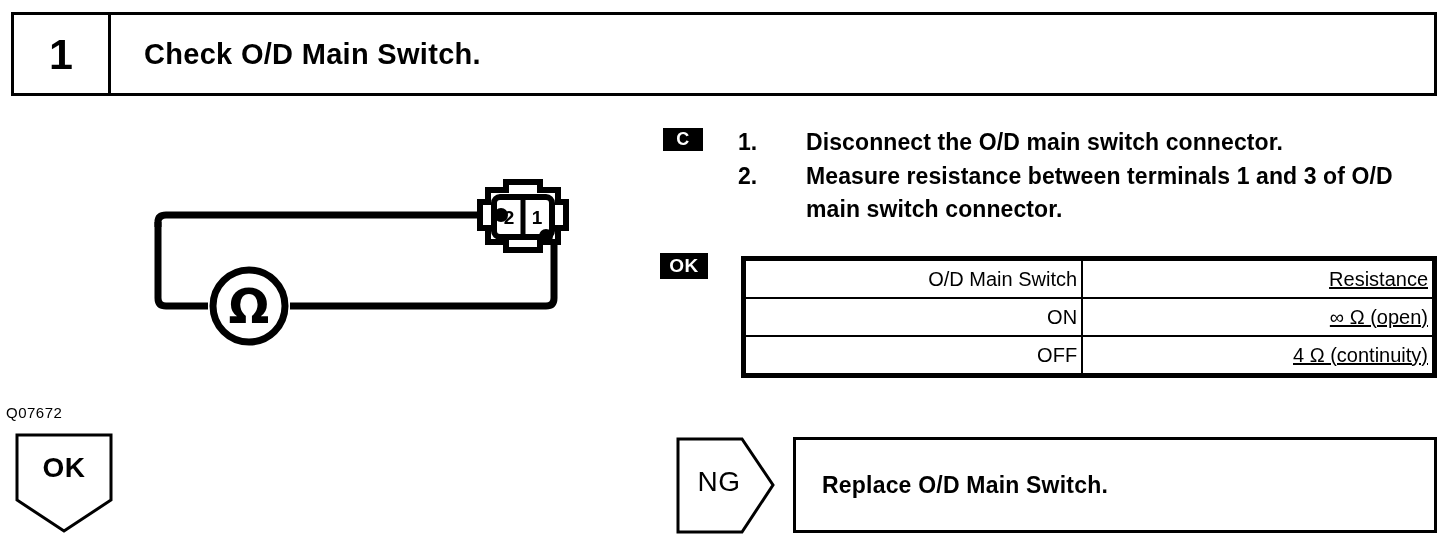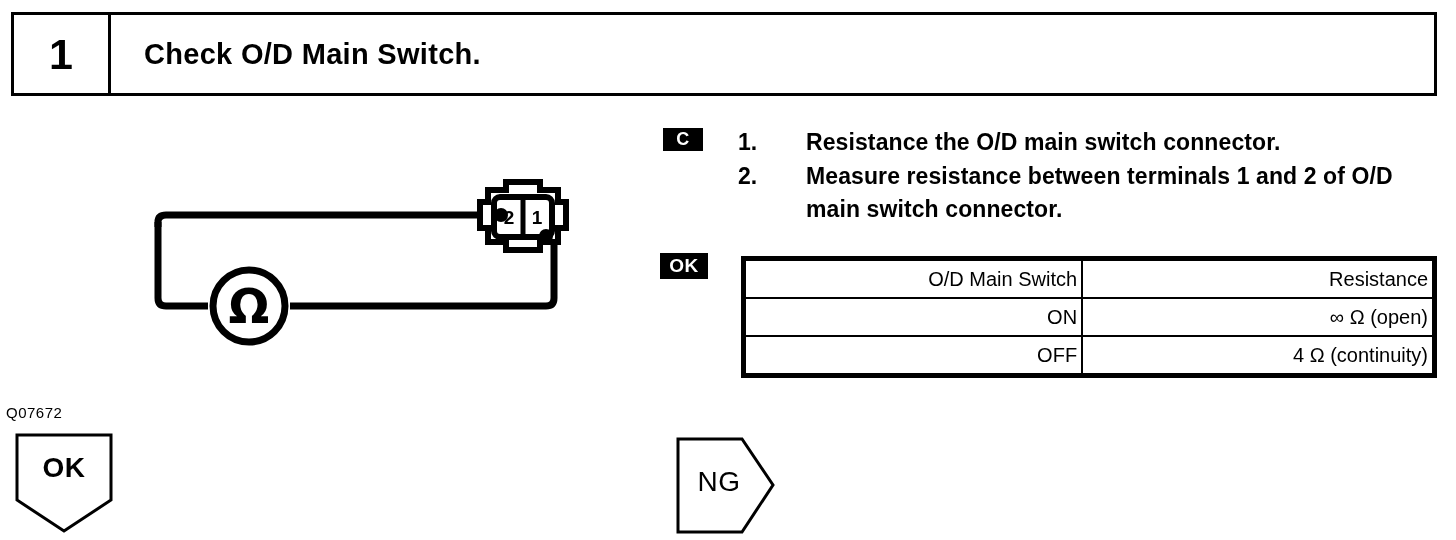--- a/index.html
+++ b/index.html
@@ -126,21 +126,21 @@
   }
   .spec-table td {
     border: 2px solid #000;
     text-align: right;
     font-size: 20px;
     font-weight: normal;
     height: 38px;
     padding: 0 4px;
   }
   .spec-table td.col-a { width: 49%; }
-  .spec-table td.col-b { width: 51%; }
+  .spec-table td.col-b { width: 51%; text-decoration: underline; }
 
   
   .figure-code {
     position: absolute;
     left: 6px; top: 404px;
     font-size: 15px;
     font-weight: normal;
     letter-spacing: 0.5px;
   }
 
@@ -239,25 +239,25 @@
       <text x="389" y="54" text-anchor="middle" font-family="Liberation Sans, sans-serif" font-size="19" font-weight="bold" fill="#000000">2</text>
       <text x="417" y="54" text-anchor="middle" font-family="Liberation Sans, sans-serif" font-size="19" font-weight="bold" fill="#000000">1</text>
     </svg>
   </div>
 
   <div class="badge-c">C</div>
 
   <div class="instructions">
     <div class="instr-row">
       <span class="instr-num">1.</span>
-      <span class="instr-text">Resistance the O/D main switch connector.</span>
+      <span class="instr-text">Disconnect the O/D main switch connector.</span>
     </div>
     <div class="instr-row">
       <span class="instr-num">2.</span>
-      <span class="instr-text">Measure resistance between terminals 1 and 2 of O/D main switch connector.</span>
+      <span class="instr-text">Measure resistance between terminals 1 and 3 of O/D main switch connector.</span>
     </div>
   </div>
 
   <div class="badge-ok">OK</div>
 
   <div class="spec-table">
     <table>
       <tbody>
         <tr>
           <td class="col-a">O/D Main Switch</td>
@@ -284,14 +284,17 @@
     <div class="arrow-label">OK</div>
   </div>
 
   <div class="ng-arrow">
     <svg width="100" height="97" viewBox="0 0 100 97" xmlns="http://www.w3.org/2000/svg">
       <path d="M 2 2 L 66 2 L 97 48 L 66 95 L 2 95 Z" fill="#ffffff" stroke="#000000" stroke-width="3"></path>
     </svg>
     <div class="arrow-label">NG</div>
   </div>
 
+  <div class="ng-result-box">
+    <span class="ng-result-text">Replace O/D Main Switch.</span>
+  </div>
 
 </div>
 
 </body></html>

